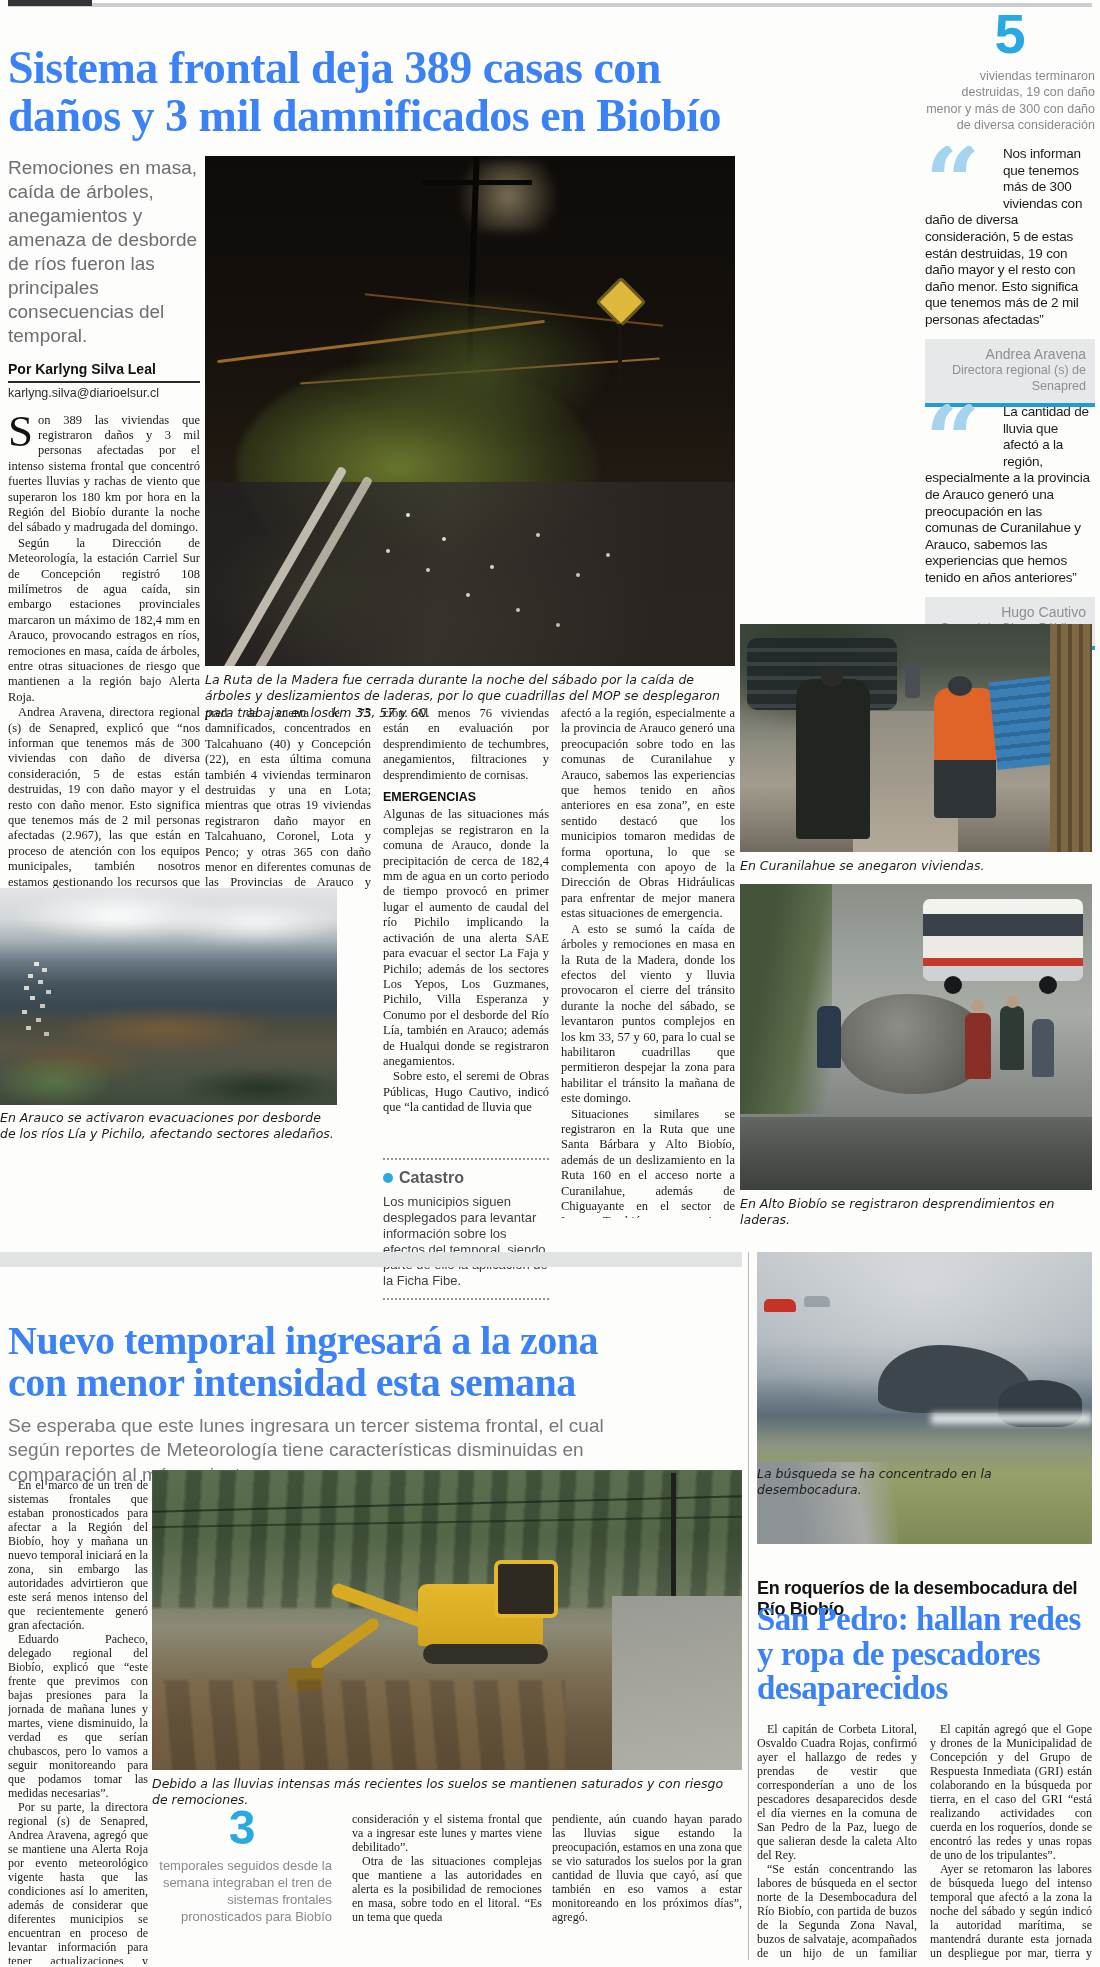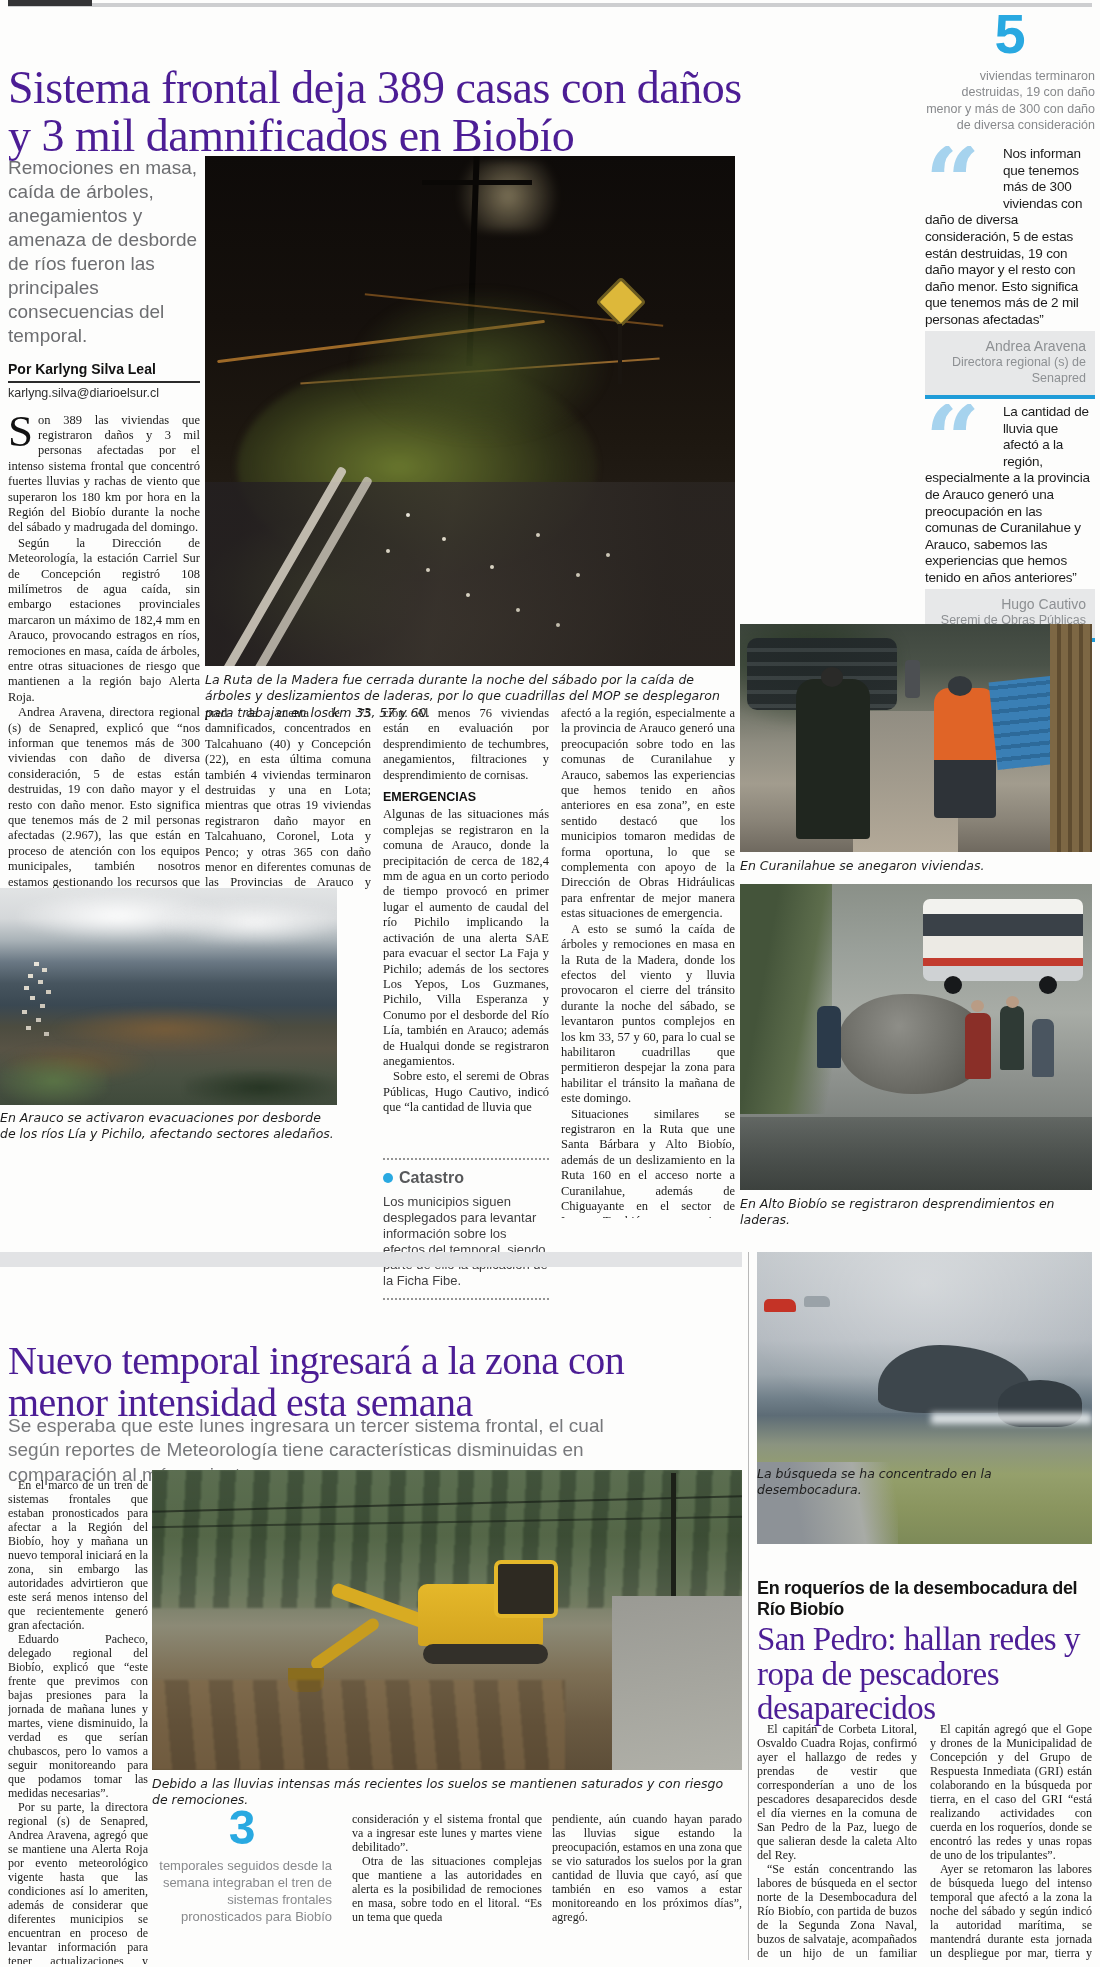--- a/index.html
+++ b/index.html
@@ -3,40 +3,40 @@
 <meta charset="utf-8">
 <style>
   html,body{margin:0;padding:0;background:#ffffff;}
   .page{position:relative;width:1100px;height:1967px;background:#fdfdfc;overflow:hidden;margin:0 auto;
         font-family:"Liberation Serif",serif;}
   .abs{position:absolute;}
   .kicker{font-family:"Liberation Sans",sans-serif;font-weight:700;color:#141414;}
   .k1{font-size:21px;letter-spacing:-0.3px;}
   .k2{font-size:20px;letter-spacing:-0.3px;}
   .k3{font-size:18px;letter-spacing:-0.3px;}
-  .headline{font-family:"Liberation Serif",serif;font-weight:400;color:#4c1d95;line-height:1.05;letter-spacing:-0.5px;margin-top:20px;}
+  .headline{font-family:"Liberation Serif",serif;font-weight:700;color:#3b82f6;line-height:1.05;letter-spacing:-0.5px;}
   .lede{font-family:"Liberation Sans",sans-serif;font-size:19px;color:#6d6e71;line-height:1.26;}
   .byline-wrap{border-bottom:2px solid #2b2b2b;padding-bottom:3px;margin-top:12px;}
   .byline{font-family:"Liberation Sans",sans-serif;font-weight:700;font-size:14px;color:#111;}
   .email{font-family:"Liberation Sans",sans-serif;font-size:12.5px;color:#2e2e2e;margin-top:3px;margin-bottom:13px;}
   .bt{font-family:"Liberation Serif",serif;font-size:12.5px;line-height:15.4px;text-align:justify;color:#1b1b1a;}
   .bt p{margin:0;text-indent:10px;}
   .bt p.ni{text-indent:0;}
   .bt-sm{font-size:12px;line-height:14px;}
   .dropcap{float:left;font-size:45px;line-height:37px;padding-right:5px;color:#111;}
   .subhead{font-family:"Liberation Sans",sans-serif;font-weight:700;font-size:12.5px;color:#0f0f0f;
            text-indent:0 !important;margin-top:7px !important;margin-bottom:2px !important;}
   .cap{font-family:"DejaVu Sans",sans-serif;font-style:italic;font-size:12.5px;color:#1e1e1e;line-height:1.3;}
   .stat-num{font-family:"Liberation Sans",sans-serif;font-weight:700;color:#29a9e1;text-align:center;line-height:1;}
   .stat-text{font-family:"Liberation Sans",sans-serif;font-size:12.5px;color:#87898c;text-align:right;line-height:1.3;margin-top:6px;}
   .qmark{font-family:"DejaVu Serif",serif;font-weight:700;color:#a6d3ee;font-size:96px;line-height:0.78;
          float:left;width:78px;height:56px;overflow:hidden;}
   .qtext{font-family:"Liberation Sans",sans-serif;font-size:13.5px;color:#1c1c1c;line-height:16.6px;letter-spacing:-0.2px;}
   .attribution{background:#e7e8e9;border-bottom:4px solid #1f9cd8;padding:7px 9px 9px;text-align:right;
-               font-family:"Liberation Sans",sans-serif;color:#8d9093;margin-top:2px;clear:both;}
+               font-family:"Liberation Sans",sans-serif;color:#8d9093;margin-top:10px;clear:both;}
   .attr-name{font-size:14px;line-height:1.25;}
   .attr-role{font-size:12.5px;line-height:1.25;}
   .dotted{border-top:2px dotted #949494;height:0;}
   .catastro-title{font-family:"Liberation Sans",sans-serif;font-weight:700;font-size:16px;color:#58595b;margin:9px 0 7px;}
   .bullet{width:10px;height:10px;border-radius:50%;background:#29a9e1;display:inline-block;margin-right:6px;}
   .catastro-text{font-family:"Liberation Sans",sans-serif;font-size:13px;line-height:1.22;color:#414042;margin-bottom:9px;}
   .deck{font-family:"Liberation Sans",sans-serif;font-size:19px;color:#77787b;line-height:1.28;}
   .photo{position:absolute;overflow:hidden;background:#888;}
   .photo>div{position:absolute;}
 </style>

